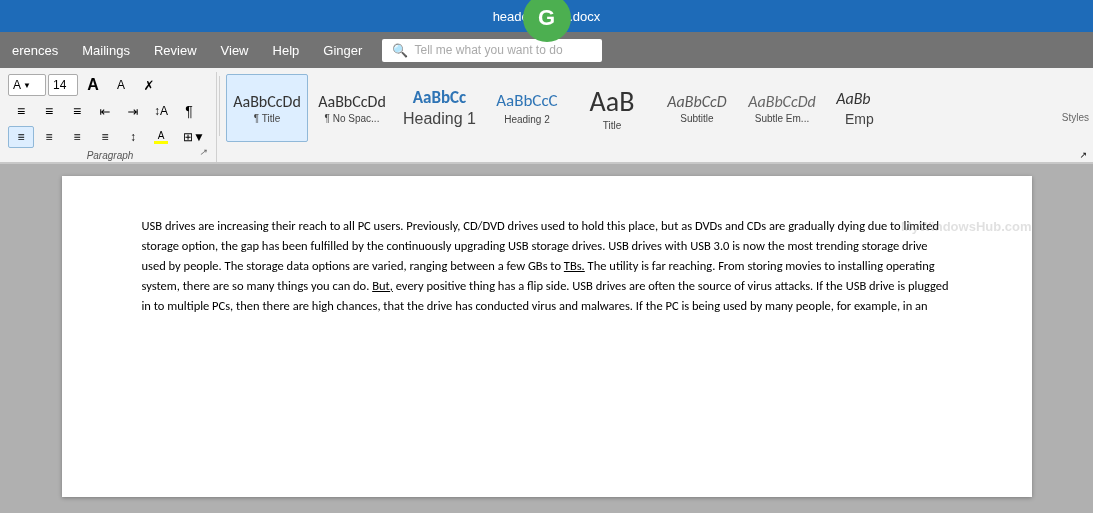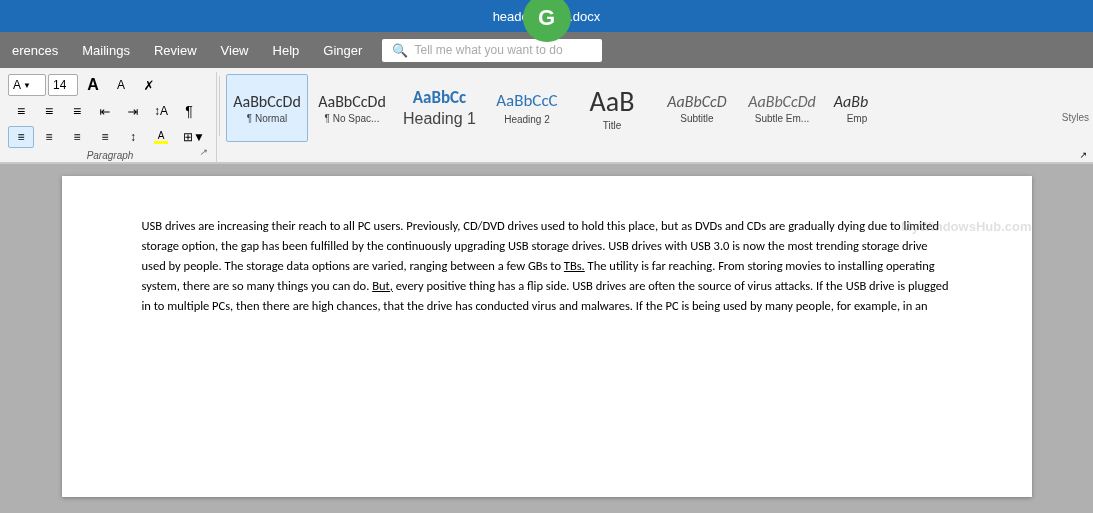--- a/index.html
+++ b/index.html
@@ -290,21 +290,21 @@
       </div>
     </div>
 
     <div class="ribbon-divider"></div>
 
     <div style="display:flex;flex-direction:row;flex:1;padding:2px 4px 0 4px;height:90px;">
       <div class="styles-row" style="display:flex;align-items:stretch;gap:3px;flex:1;overflow:hidden;">
 
         <div class="style-item active" style="min-width:82px;border:1px solid #90b8d8;background:#ddeeff;">
           <span class="style-sample" style="font-size:16px;color:#333;">AaBbCcDd</span>
-          <span class="style-name" style="font-size:10px;">¶ Normal</span>
+          <span class="style-name" style="font-size:10px;">¶ Title</span>
         </div>
 
         <div class="style-item" style="min-width:82px;">
           <span class="style-sample" style="font-size:16px;color:#333;">AaBbCcDd</span>
           <span class="style-name" style="font-size:10px;">¶ No Spac...</span>
         </div>
 
         <div class="style-item" style="min-width:82px;">
           <span class="style-sample" style="font-size:17px;color:#2e74b5;font-weight:bold;">AaBbCc</span>
           <span class="style-name" style="font-size:16px;">Heading 1</span>
@@ -325,21 +325,21 @@
           <span class="style-name" style="font-size:10px;">Subtitle</span>
         </div>
 
         <div class="style-item" style="min-width:82px;">
           <span class="style-sample" style="font-size:16px;color:#666;font-style:italic;">AaBbCcDd</span>
           <span class="style-name" style="font-size:10px;">Subtle Em...</span>
         </div>
 
         <div class="style-item" style="min-width:50px;">
           <span class="style-sample" style="font-size:16px;color:#333;font-style:italic;">AaBb</span>
-          <span class="style-name" style="font-size:10px;margin-left:12px;">Emp</span>
+          <span class="style-name" style="font-size:14px;margin-left:12px;">Emp</span>
         </div>
       </div>
       <div style="display:flex;justify-content:center;align-items:center;padding-bottom:2px;position:relative;">
         <span class="styles-section-label">Styles</span>
         <span style="position:absolute;right:2px;bottom:2px;font-size:9px;cursor:pointer;">↗</span>
       </div>
     </div>
 
   </div>
 </div>

